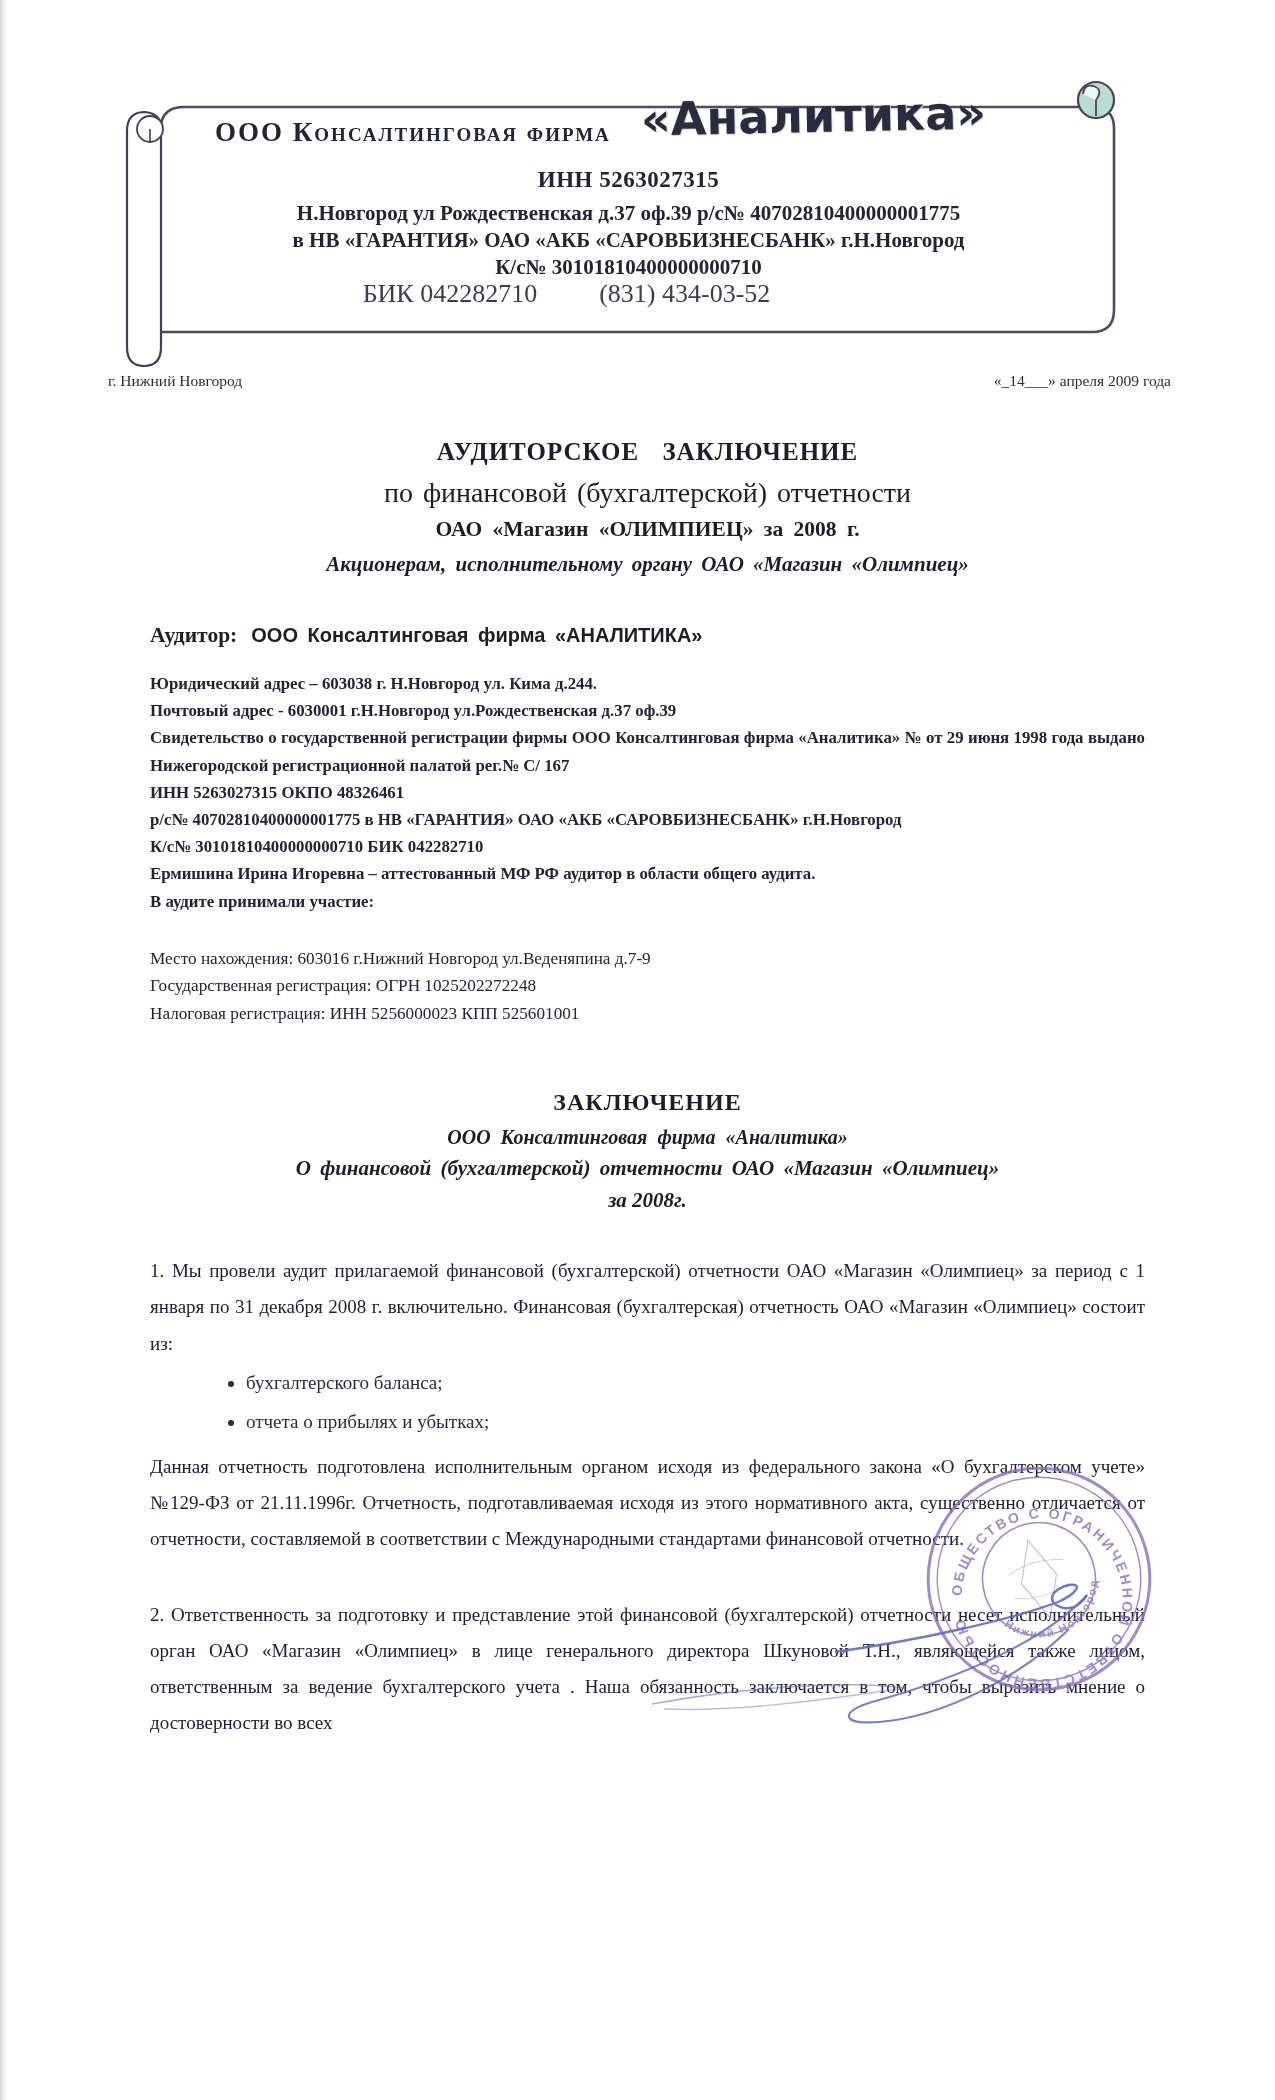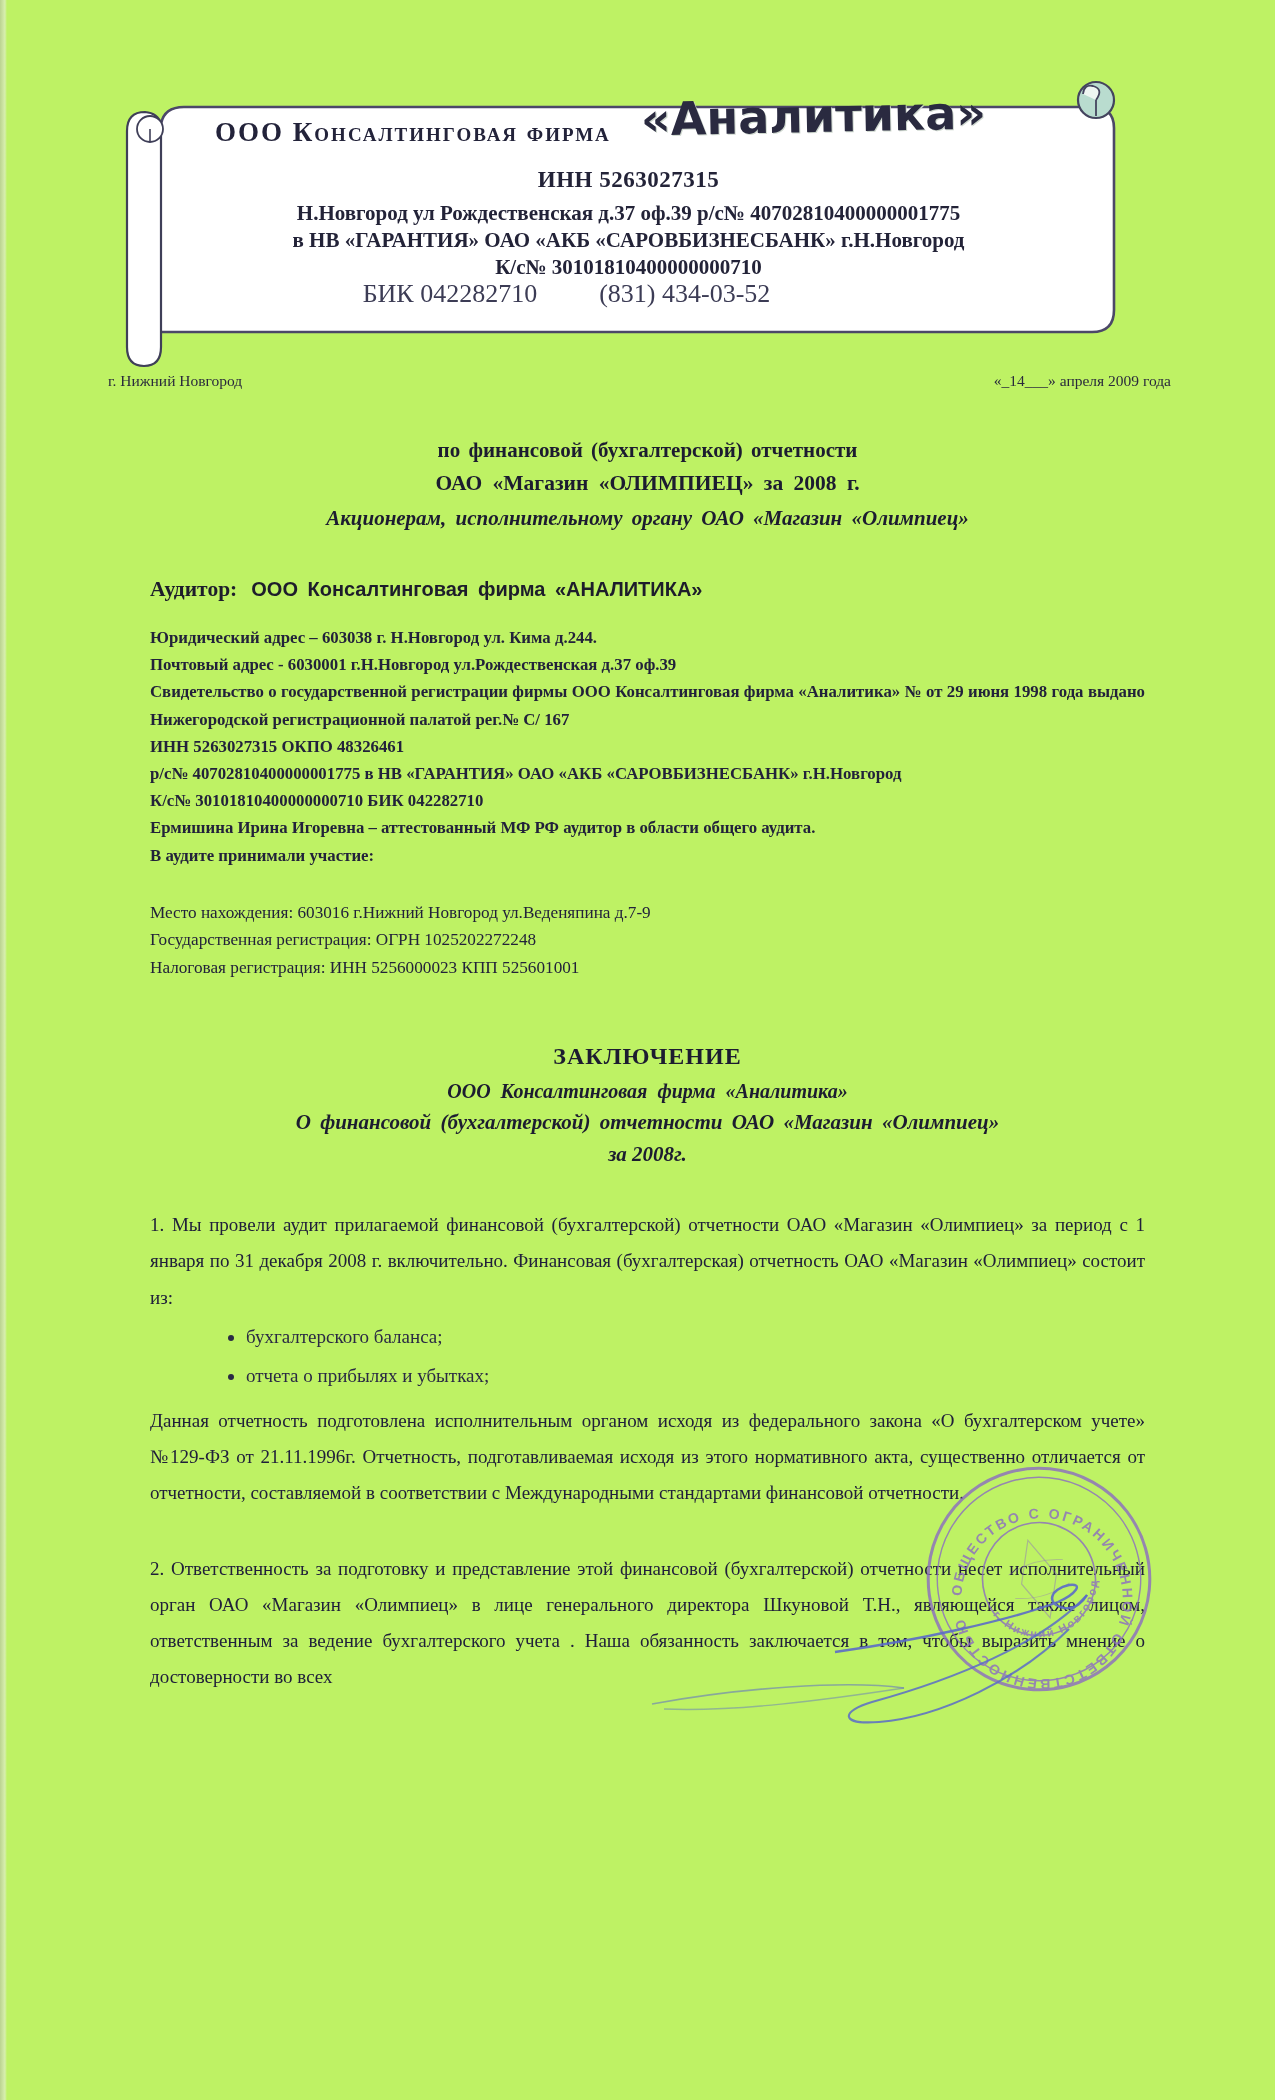--- a/index.html
+++ b/index.html
@@ -1,18 +1,18 @@
 <!DOCTYPE html>
 <html><head>
 <meta charset="utf-8">
 <style>
   html,body{margin:0;padding:0;background:#e9e9e6;}
   .page{
     position:relative;width:1275px;height:2100px;margin:0 auto;
-    background:#bef264;color:#1d1d2b;overflow:hidden;
+    background:#ffffff;color:#1d1d2b;overflow:hidden;
     font-family:"Liberation Serif", serif;
   }
   .page::before{ 
     content:"";position:absolute;left:0;top:0;width:7px;height:100%;
     background:linear-gradient(90deg,#b9b9b4,#ececea 70%,transparent);opacity:.55;
   }
   
   .scroll-svg{position:absolute;left:100px;top:78px;width:1040px;height:300px;}
   .lh-text{position:absolute;left:143px;top:95px;width:971px;height:250px;}
   .lh-prefix{
@@ -37,21 +37,21 @@
   
   .dateline{
     position:absolute;left:108px;right:104px;top:372px;
     display:flex;justify-content:space-between;align-items:baseline;
     font-size:15.5px;color:#2a2a3c;
   }
   
   .main{position:absolute;left:150px;right:130px;top:438px;}
   .title-block{text-align:center;color:#1c1c30;}
   .t1{font-weight:700;font-size:25px;word-spacing:16px;letter-spacing:1px;margin-bottom:11px;}
-  .t2{font-weight:700;font-size:21px;word-spacing:3px;margin-bottom:8px;text-align:center;}
+  .t2{font-weight:400;font-size:28px;word-spacing:3px;margin-bottom:8px;text-align:center;}
   .t3{font-weight:700;font-size:21.5px;word-spacing:5px;margin-bottom:10px;}
   .t4{font-weight:700;font-style:italic;font-size:21px;word-spacing:4px;}
   .auditor-row{margin-top:46px;white-space:nowrap;}
   .label-serif{font-weight:700;font-size:21.5px;}
   .auditor-name{font-family:"Liberation Sans", sans-serif;font-weight:700;font-size:20px;margin-left:10px;word-spacing:4px;}
   .details{margin-top:22px;font-size:16.8px;line-height:1.62;text-align:justify;color:#22223a;font-weight:bold;}
   .audited{margin-top:30px;}
   .audited-name{font-family:"Liberation Sans", sans-serif;font-weight:700;font-style:italic;font-size:20px;margin-left:38px;}
   .audited-lines{font-size:17.2px;line-height:1.6;margin-top:4px;color:#22223a;}
   .concl-head{margin-top:62px;text-align:center;color:#1c1c30;}
@@ -100,20 +100,21 @@
   </div>
 
   <div class="dateline">
     <span>г. Нижний Новгород</span>
     <span>«_14___» апреля 2009 года</span>
   </div>
 
   <div class="main">
 
     <div class="title-block">
+      <div class="t1">АУДИТОРСКОЕ ЗАКЛЮЧЕНИЕ</div>
       <div class="t2">по финансовой (бухгалтерской) отчетности</div>
       <div class="t3">ОАО «Магазин «ОЛИМПИЕЦ» за 2008 г.</div>
       <div class="t4">Акционерам, исполнительному органу ОАО «Магазин «Олимпиец»</div>
     </div>
 
     <div class="auditor-row">
       <span class="label-serif">Аудитор:</span>
       <span class="auditor-name">ООО Консалтинговая фирма «АНАЛИТИКА»</span>
     </div>
 

